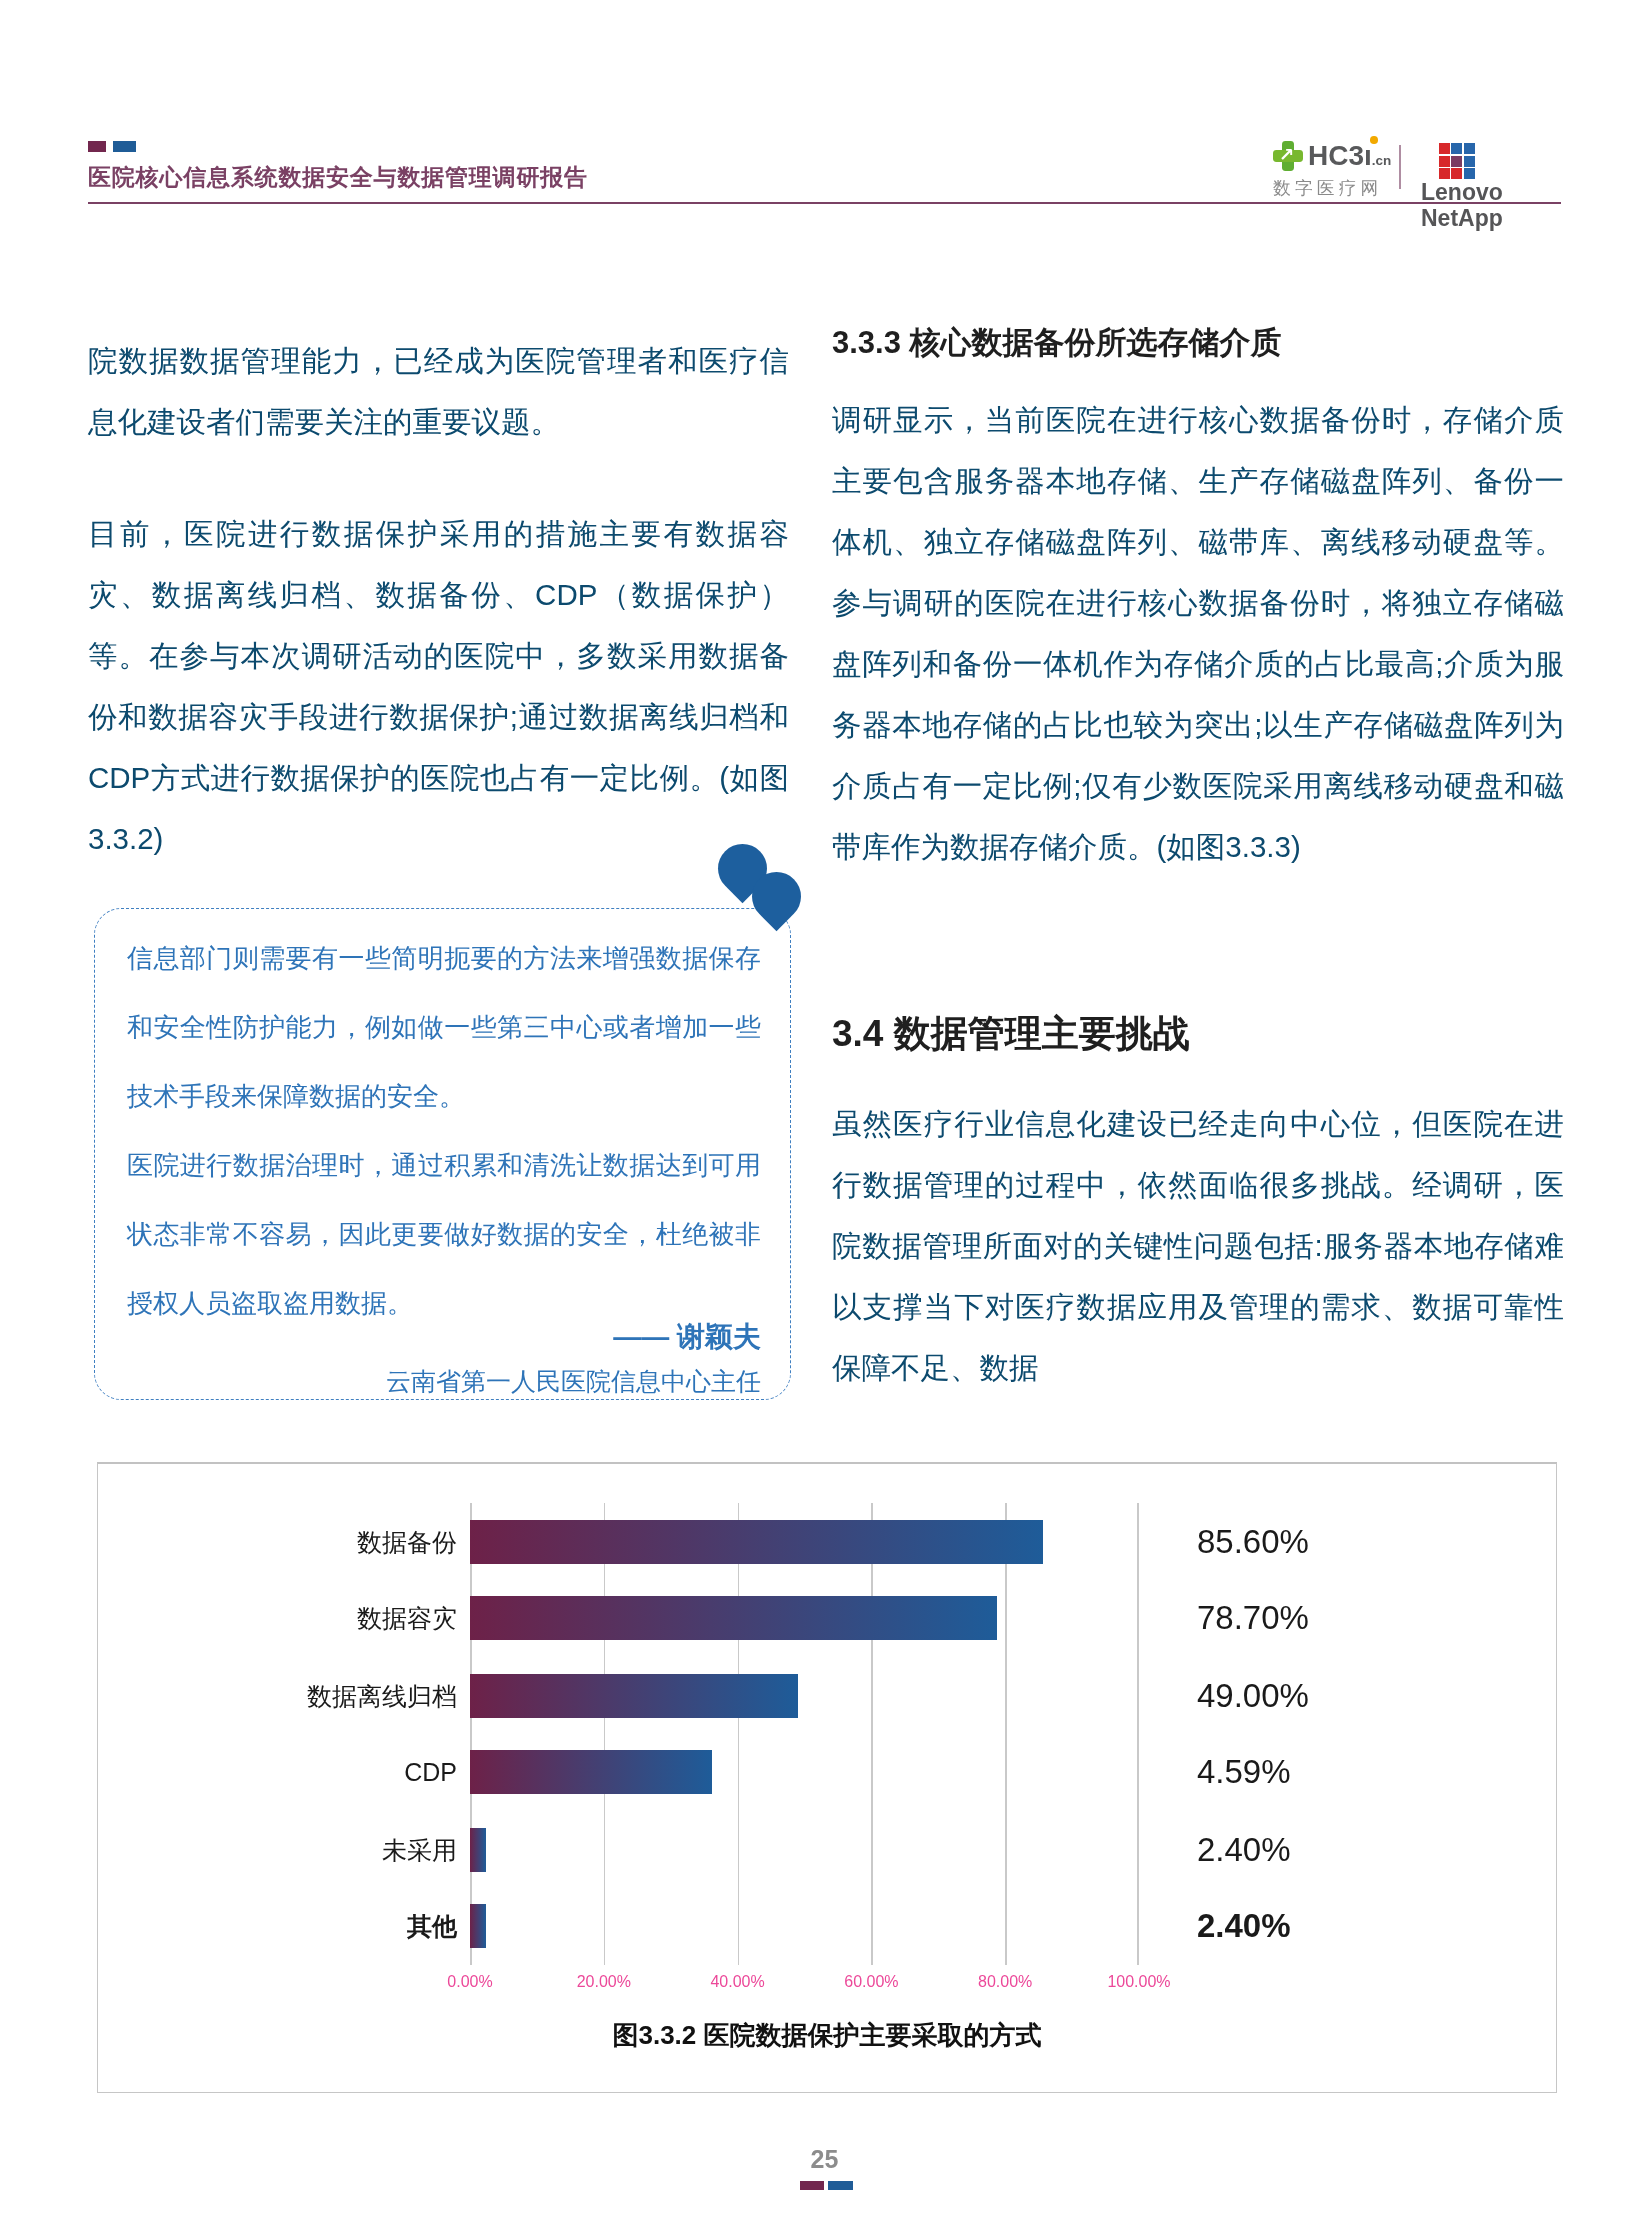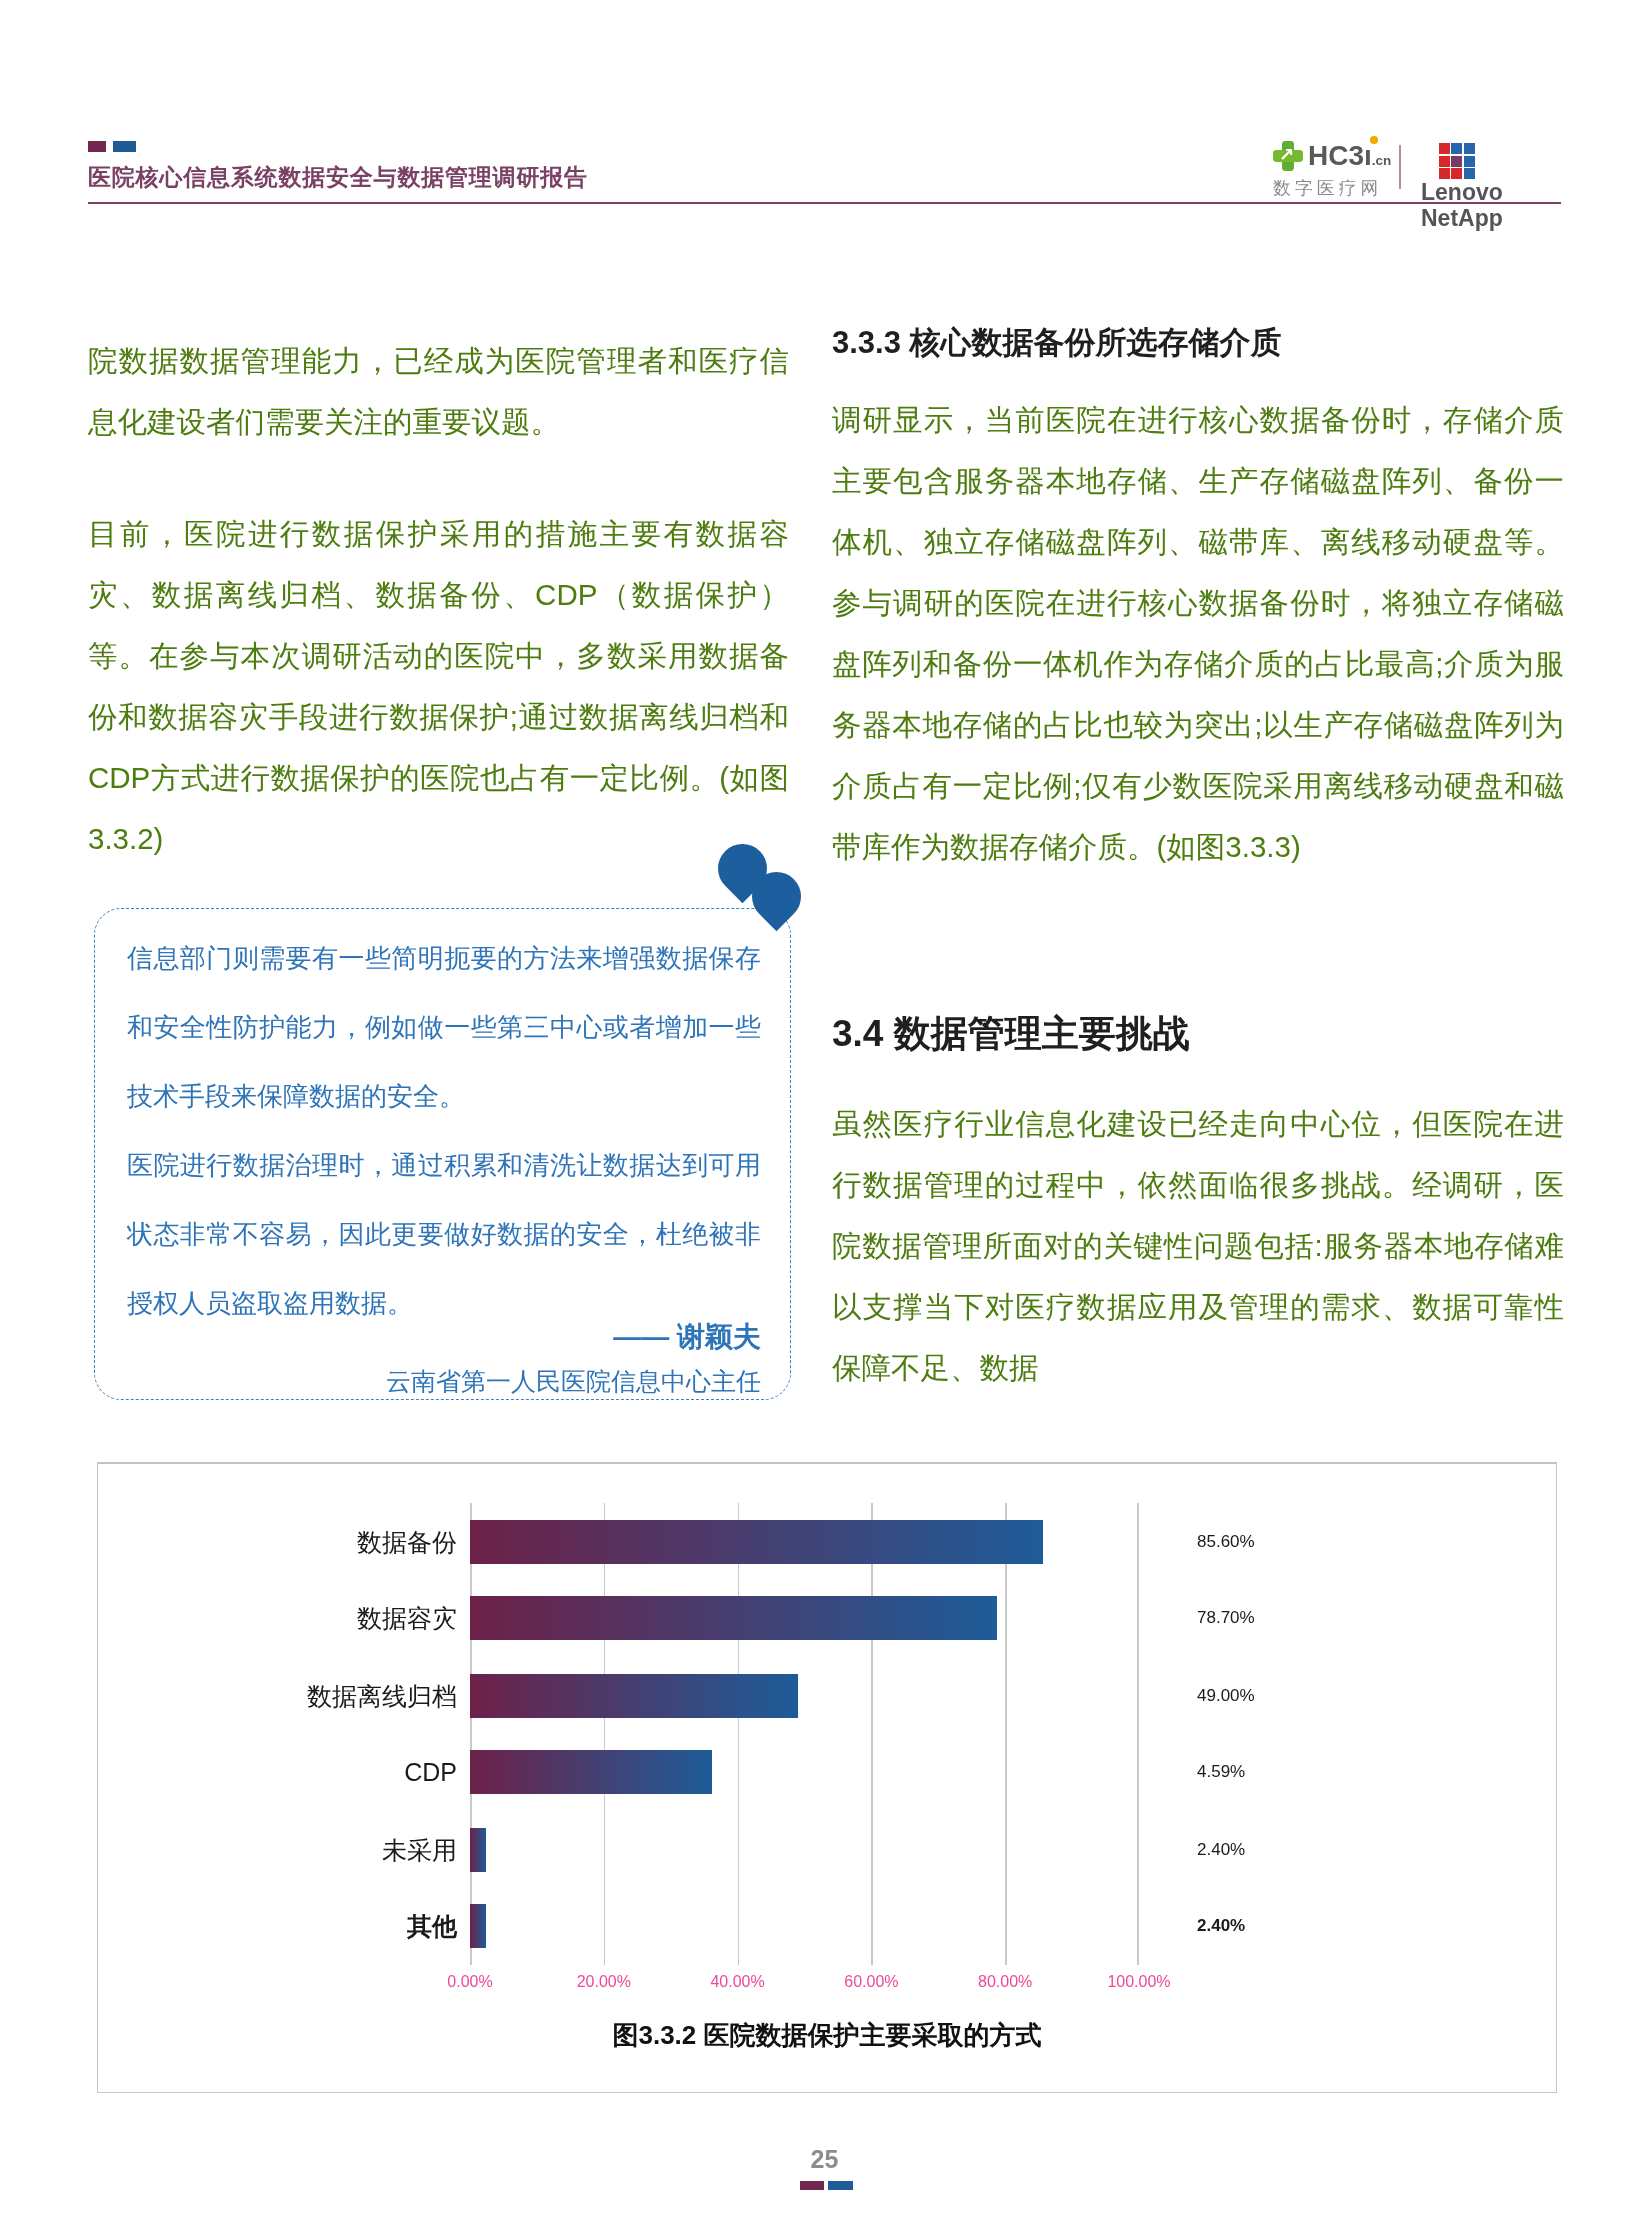--- a/index.html
+++ b/index.html
@@ -24,42 +24,42 @@
   .hc3i-cn{font-size:13.5px;font-weight:bold;color:#58595b;}
   .hc3i-sub{margin-top:5px;font-size:17.7px;color:#8a8a8a;letter-spacing:4.2px;white-space:nowrap;}
   .logo-divider{position:absolute;left:1399px;top:145px;width:1.7px;height:44px;background:#7a4164;opacity:.6;}
   .lenovo{position:absolute;left:1421px;top:143px;display:flex;align-items:center;flex-direction:column;}
   .lenovo-grid{display:grid;grid-template-columns:repeat(3,11px);grid-template-rows:repeat(3,11px);gap:1.7px;margin-right:10px;}
   .lenovo-grid i{display:block;}
   .lenovo-text{font-size:23px;font-weight:bold;color:#555557;line-height:26px;}
   
   .col-left{position:absolute;left:88px;width:701px;}
   .col-right{position:absolute;left:832px;width:732px;}
-  .body-p{margin:0;font-size:29.5px;line-height:61px;text-align:justify;color:#4d7c0f;}
+  .body-p{margin:0;font-size:29.5px;line-height:61px;text-align:justify;color:#0c4a6e;}
   .h333{position:absolute;left:832px;top:322px;margin:0;font-size:31px;font-weight:bold;color:#1f1f1f;}
   .h34{position:absolute;left:832px;top:1009px;margin:0;font-size:37px;font-weight:bold;color:#1f1f1f;}
   
   .quote-box{position:absolute;left:94px;top:908px;width:695px;height:490px;border:1.7px dashed #3f7fc1;border-radius:27px;}
   .quote-text{position:absolute;left:32px;right:29px;top:15px;}
   .quote-text p{margin:0;font-size:26px;line-height:69px;color:#2e74b8;text-align:justify;}
   .quote-author{position:absolute;right:29px;top:409px;font-size:28px;font-weight:bold;color:#2e74b8;}
   .quote-author-title{position:absolute;right:29px;top:456px;font-size:25px;color:#2e74b8;}
   .qmark{position:absolute;width:49px;height:49px;background:#1d5f9e;border-radius:50% 50% 0 50%;transform:rotate(45deg);z-index:3;}
   .qmark.m1{left:718px;top:844px;}
   .qmark.m2{left:752px;top:872px;}
   
   .chart-box{position:absolute;left:97px;top:1462px;width:1458px;height:628px;background:#ffffff;
     border:0.8px solid #c6c6c6;border-top:2.5px solid #c2c2c2;}
   .plot-grid{position:absolute;left:372px;top:39px;width:669px;height:462px;z-index:1;}
   .plot-grid i{position:absolute;top:0;bottom:0;width:1.7px;background:#c9c9c9;}
   .crow{position:absolute;left:0;width:100%;height:77px;z-index:2;}
   .clabel{position:absolute;left:0;top:23px;width:359px;text-align:right;font-size:25px;color:#1a1a1a;line-height:32px;}
   .rowplot{position:absolute;left:372px;top:17px;width:669px;height:44px;}
   .cbar{position:absolute;left:0;top:0;height:44px;width:0;background:linear-gradient(90deg,#6d2148 0%,#1e5c99 100%);}
-  .cval{position:absolute;left:1099px;top:23px;font-size:17px;color:#1a1a1a;line-height:32px;}
+  .cval{position:absolute;left:1099px;top:23px;font-size:33px;color:#1a1a1a;line-height:32px;}
   .axis-row{position:absolute;left:372px;top:509px;width:669px;height:30px;z-index:2;}
   .axis-row span{position:absolute;transform:translateX(-50%);font-size:16px;color:#ec4899;white-space:nowrap;}
   .chart-caption{position:absolute;left:0;width:100%;top:554px;text-align:center;font-size:26px;font-weight:bold;color:#111111;}
   
   .page-num{position:absolute;left:0;width:100%;top:2145px;text-align:center;font-size:25px;font-weight:bold;color:#8c8c8c;}
   .foot-bar{position:absolute;height:9.3px;top:2181px;}
   .foot-bar.maroon{left:800px;width:24.4px;background:#72274e;}
   .foot-bar.blue{left:828px;width:25px;background:#1f5c97;}
 </style>
 </head>

